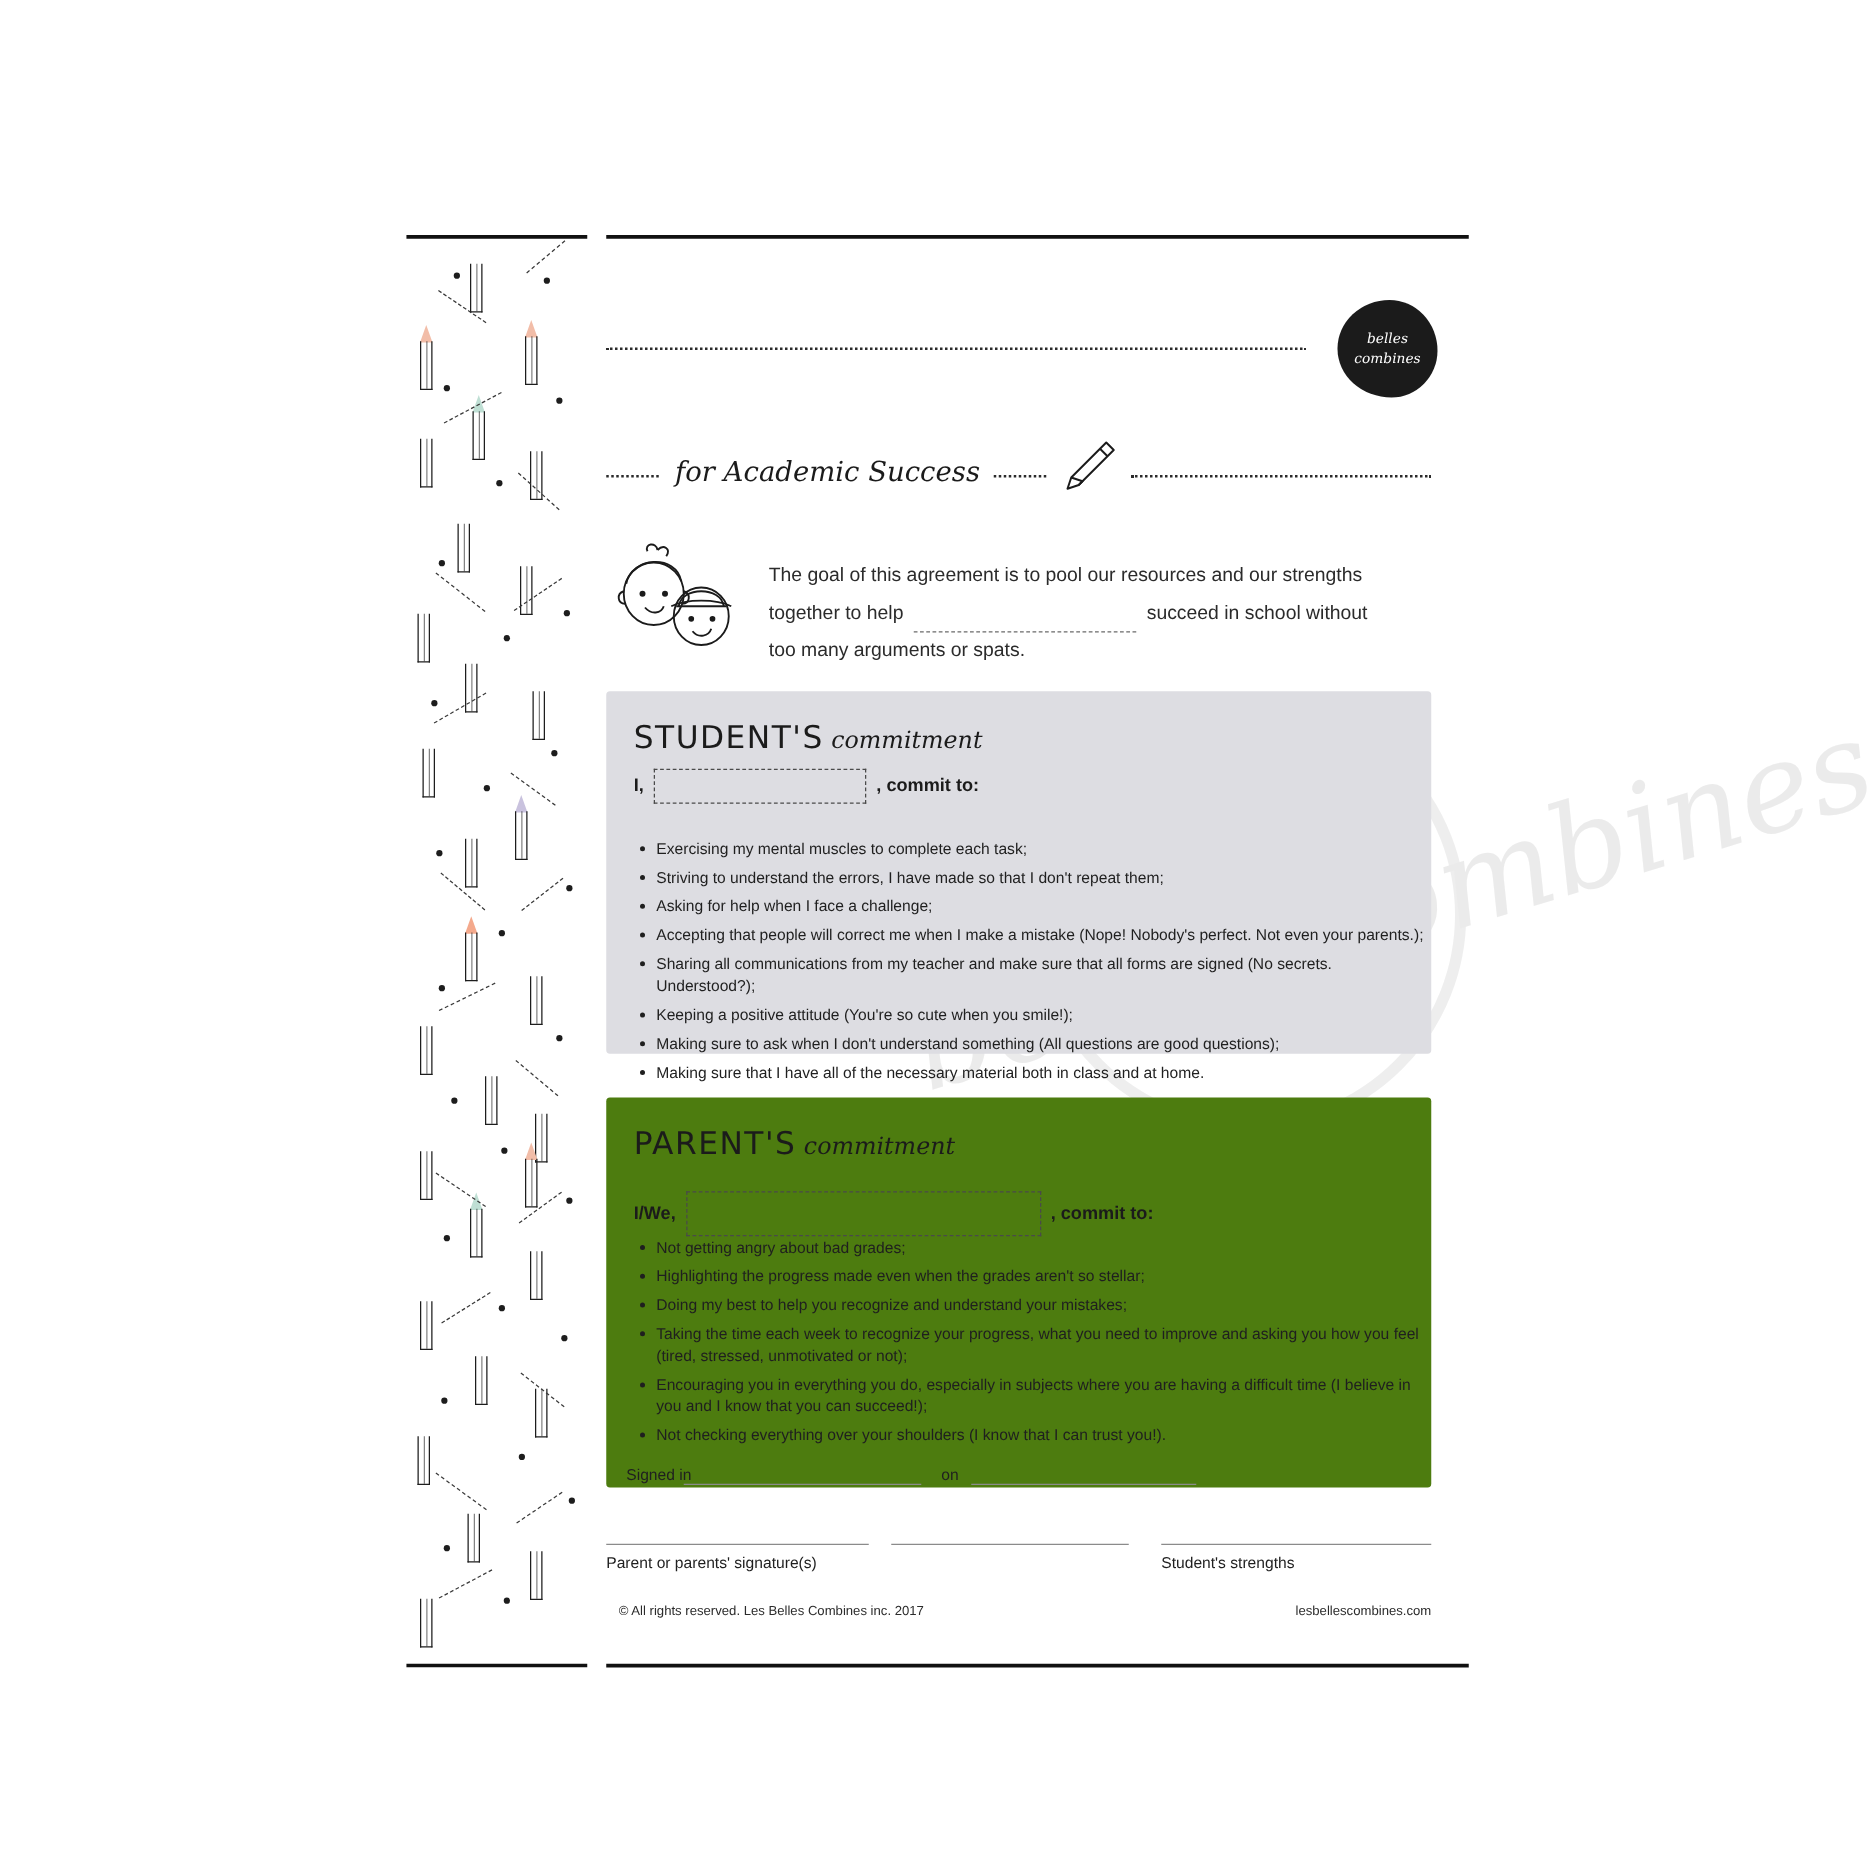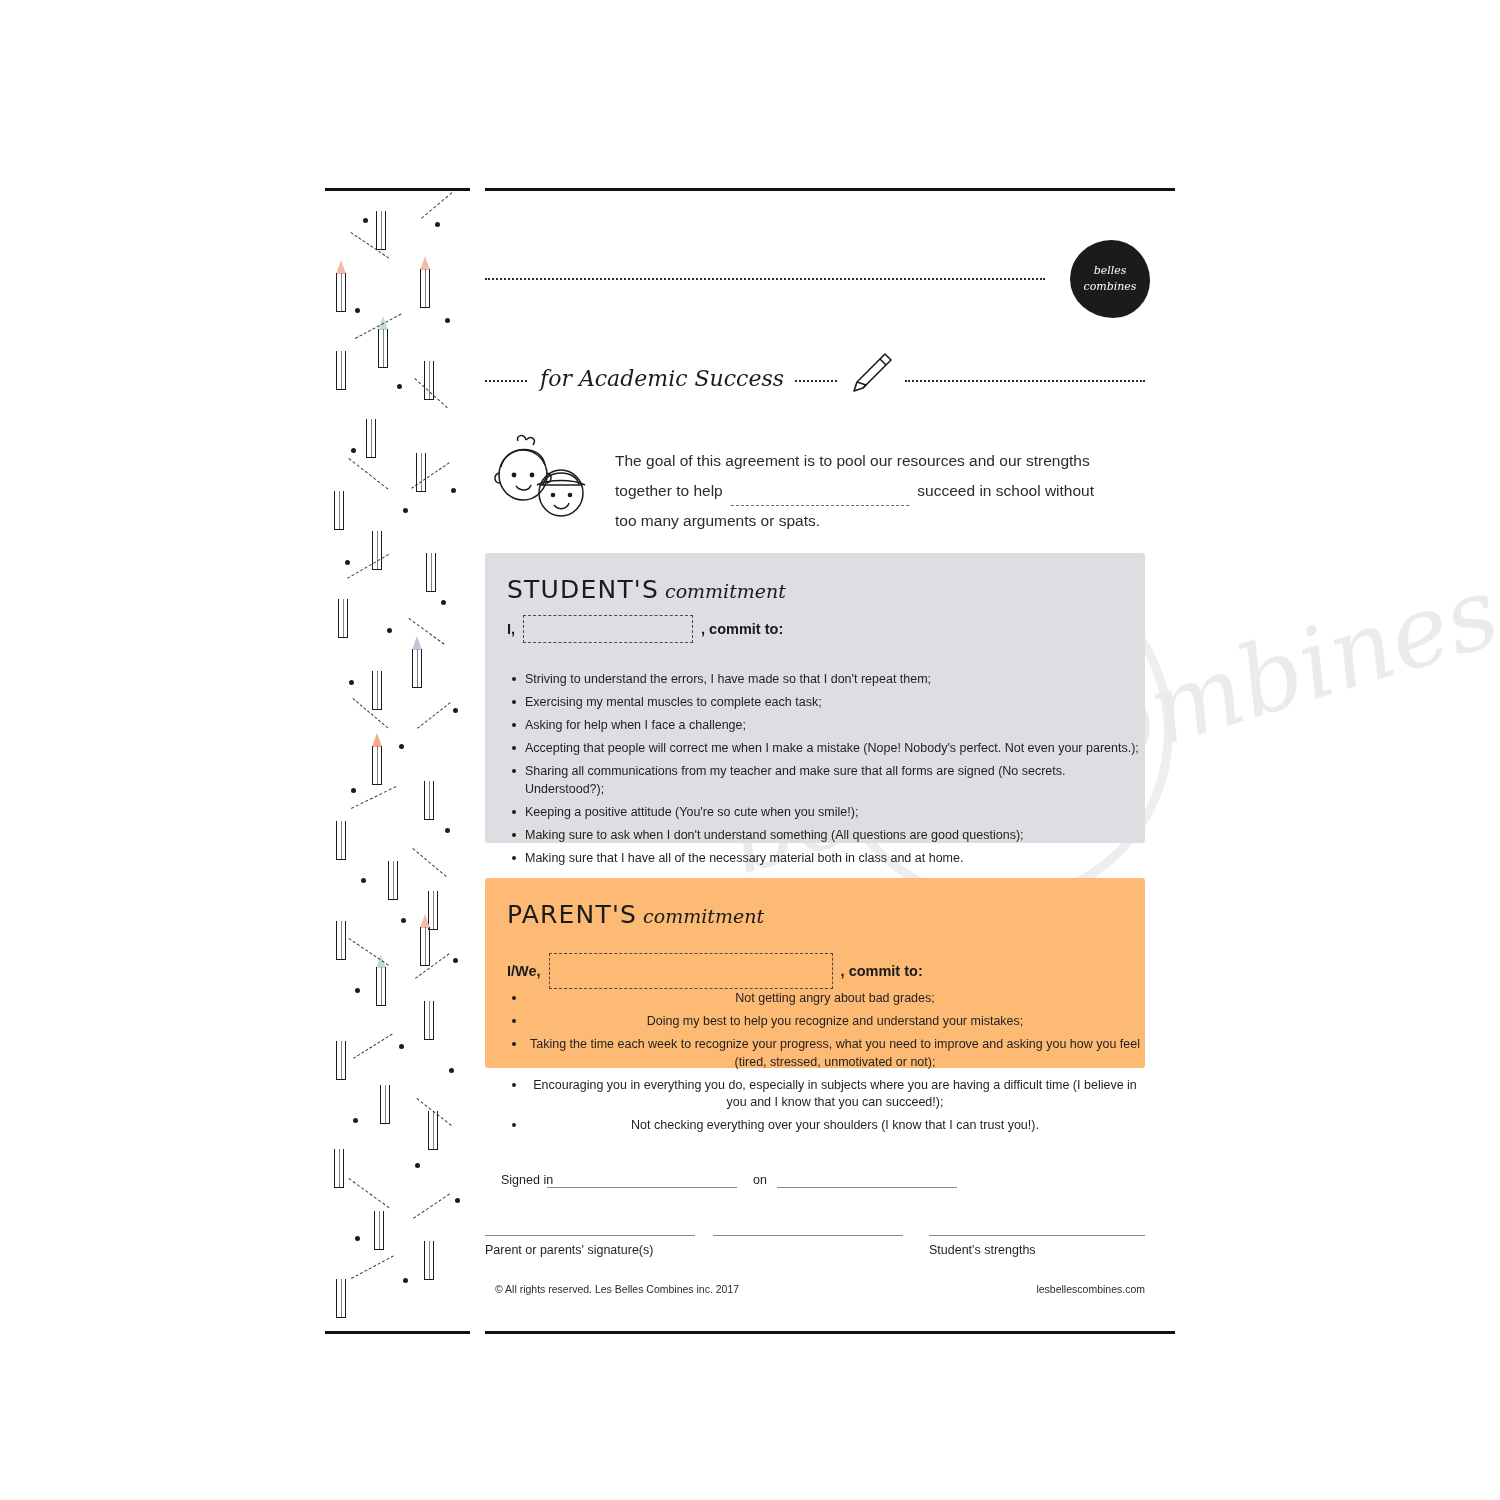--- a/index.html
+++ b/index.html
@@ -211,23 +211,22 @@
     width: 660px;
     border-radius: 3px;
   }
   #sect-student {
     top: 365px;
     height: 290px;
     background: #dddde2;
   }
   #sect-parent {
     top: 690px;
-    height: 190px;
-    background: #fdba74;
-    text-align: center;
+    height: 312px;
+    background: #4d7c0f;
   }
   .sect-title {
     position: absolute;
     left: 22px; top: 22px;
     font-family: "DejaVu Sans", sans-serif;
     font-size: 25px;
     letter-spacing: 1.2px;
     color: #1b1b1b;
     white-space: nowrap;
   }
@@ -543,42 +542,43 @@
     <div class="sect" id="sect-student">
       <div class="sect-title">
         <span>STUDENT'S</span><span class="cursive">commitment</span>
       </div>
       <div class="commit-row" style="left:22px; top:62px;">
         <span class="lead">I,</span>
         <span class="namebox" style="width:168px;"></span>
         <span class="tail">, commit to:</span>
       </div>
       <ul class="points" id="student-points" style="left:22px; top:118px;">
+          <li>Exercising my mental muscles to complete each task;</li>
           <li>Striving to understand the errors, I have made so that I don't repeat them;</li>
-          <li>Exercising my mental muscles to complete each task;</li>
           <li>Asking for help when I face a challenge;</li>
           <li>Accepting that people will correct me when I make a mistake (Nope! Nobody's perfect. Not even your parents.);</li>
           <li>Sharing all communications from my teacher and make sure that all forms are signed (No secrets. Understood?);</li>
           <li>Keeping a positive attitude (You're so cute when you smile!);</li>
           <li>Making sure to ask when I don't understand something (All questions are good questions);</li>
           <li>Making sure that I have all of the necessary material both in class and at home.</li>
         </ul>
     </div>
 
     <div class="sect" id="sect-parent">
       <div class="sect-title">
         <span>PARENT'S</span><span class="cursive">commitment</span>
       </div>
       <div class="commit-row" style="left:22px; top:75px;">
         <span class="lead">I/We,</span>
         <span class="namebox" style="width:282px; height:34px;"></span>
         <span class="tail">, commit to:</span>
       </div>
       <ul class="points" id="parent-points" style="left:22px; top:112px;">
           <li>Not getting angry about bad grades;</li>
+          <li>Highlighting the progress made even when the grades aren't so stellar;</li>
           <li>Doing my best to help you recognize and understand your mistakes;</li>
           <li>Taking the time each week to recognize your progress, what you need to improve and asking you how you feel (tired, stressed, unmotivated or not);</li>
           <li>Encouraging you in everything you do, especially in subjects where you are having a difficult time (I believe in you and I know that you can succeed!);</li>
           <li>Not checking everything over your shoulders (I know that I can trust you!).</li>
         </ul>
     </div>
 
     <div id="sig">
       <span class="lbl" style="left:16px; top:0px;">Signed in</span>
       <span class="line" style="left:62px; top:14px; width:190px;"></span>

